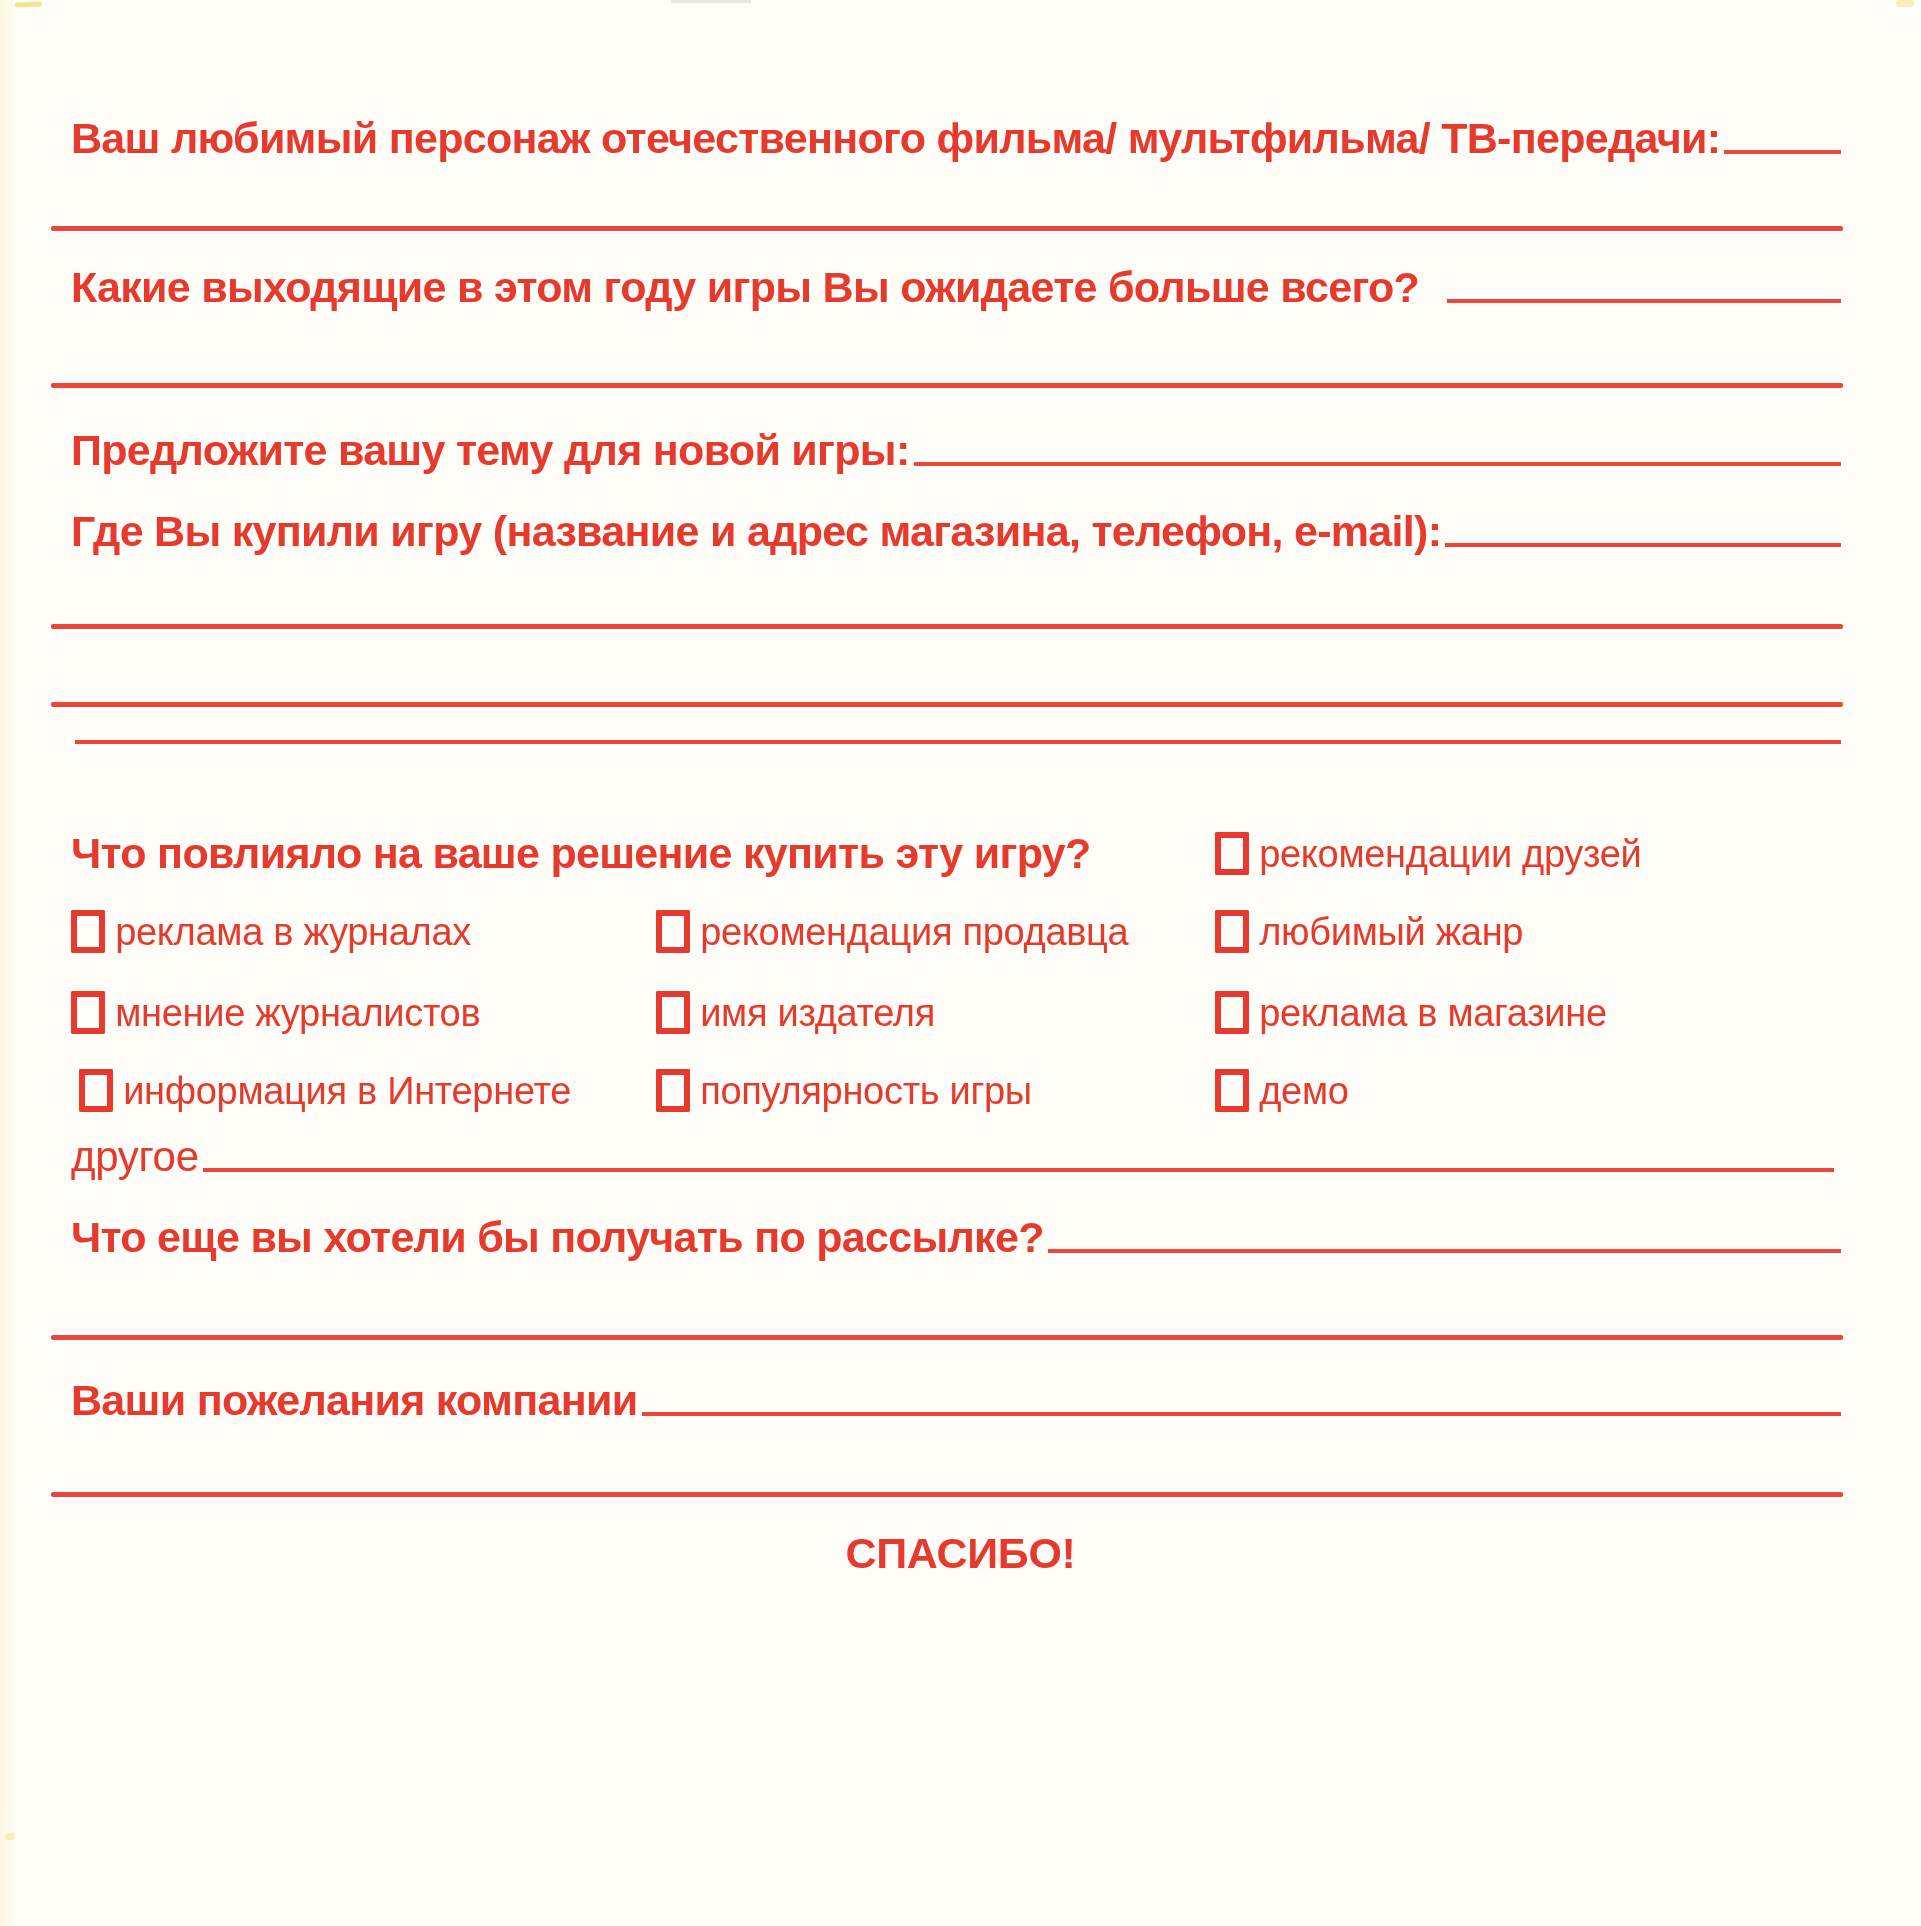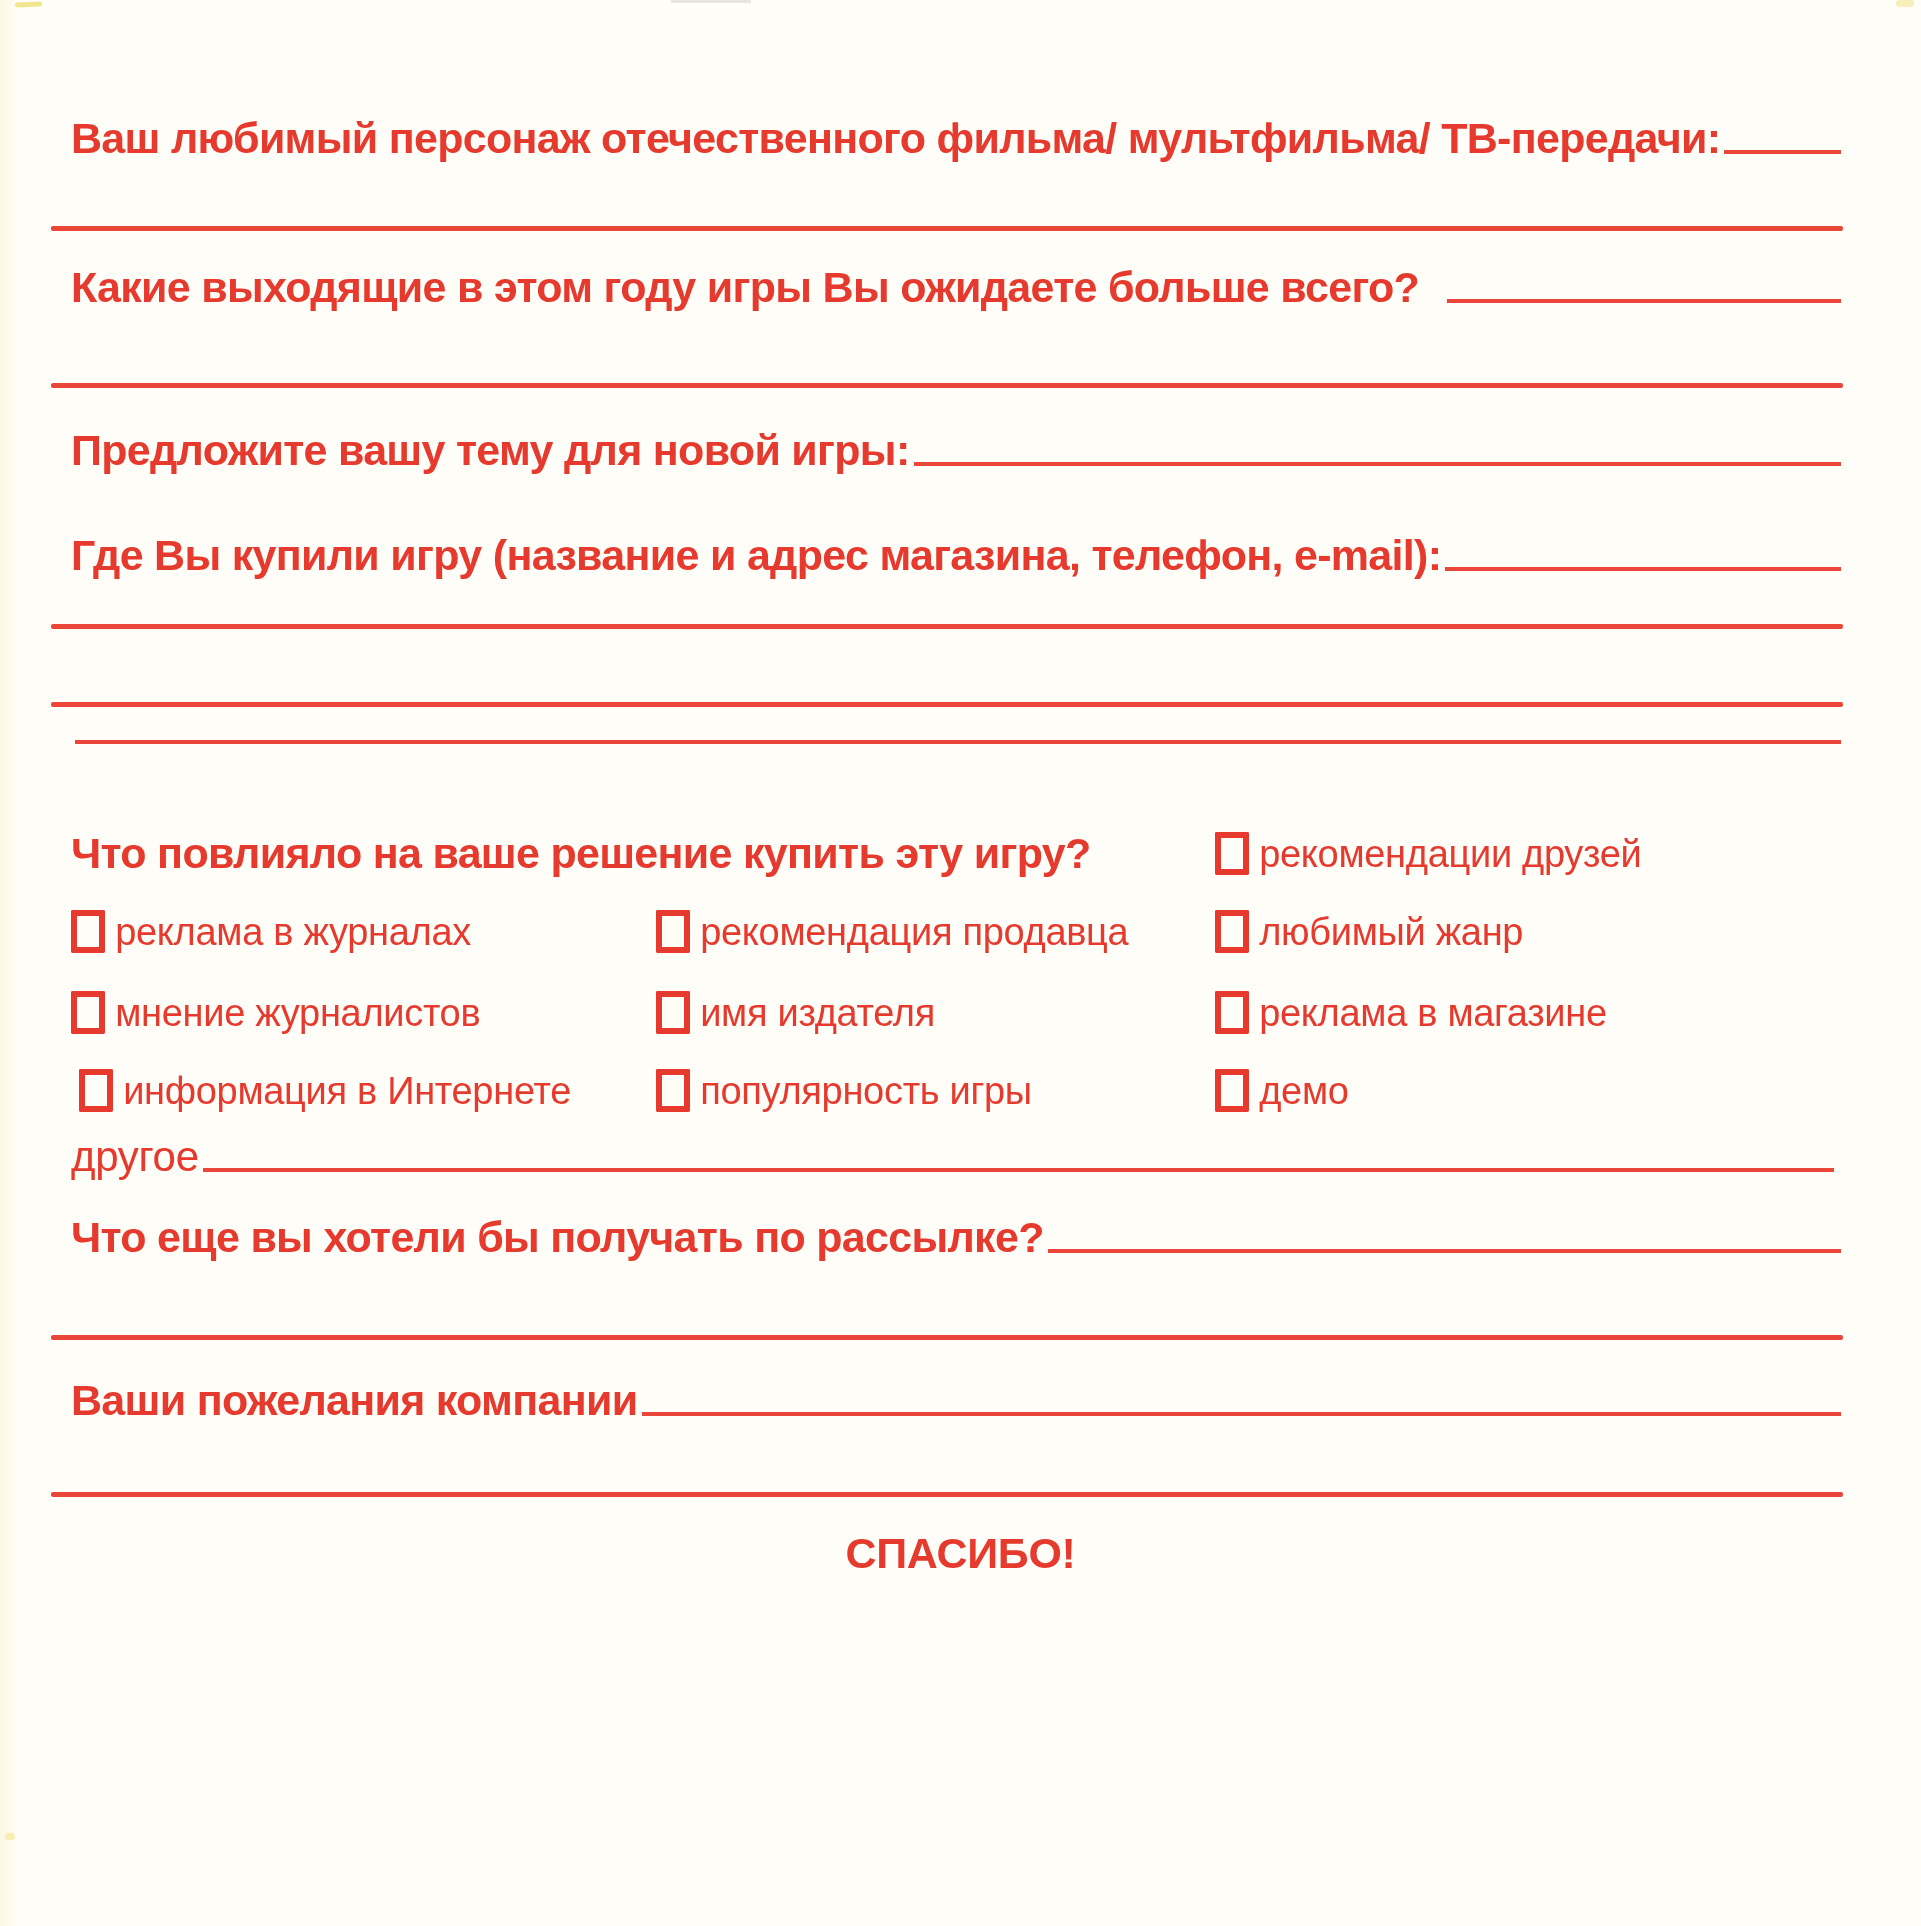--- a/index.html
+++ b/index.html
@@ -72,21 +72,21 @@
   <span class="q">Какие выходящие в этом году игры Вы ожидаете больше всего?</span>
   <div class="fill"></div>
 </div>
 <div class="rule" style="top:383px;"></div>
 
 <div class="row" style="top:427px;">
   <span class="q">Предложите вашу тему для новой игры:</span>
   <div class="fill"></div>
 </div>
 
-<div class="row" style="top:508px;margin-top:24px;">
+<div class="row" style="top:508px;">
   <span class="q">Где Вы купили игру (название и адрес магазина, телефон, e-mail):</span>
   <div class="fill"></div>
 </div>
 <div class="rule" style="top:624px;"></div>
 <div class="rule" style="top:702px;"></div>
 
 <div class="row" style="top:740px;">
   <div class="fill"></div>
 </div>
 

